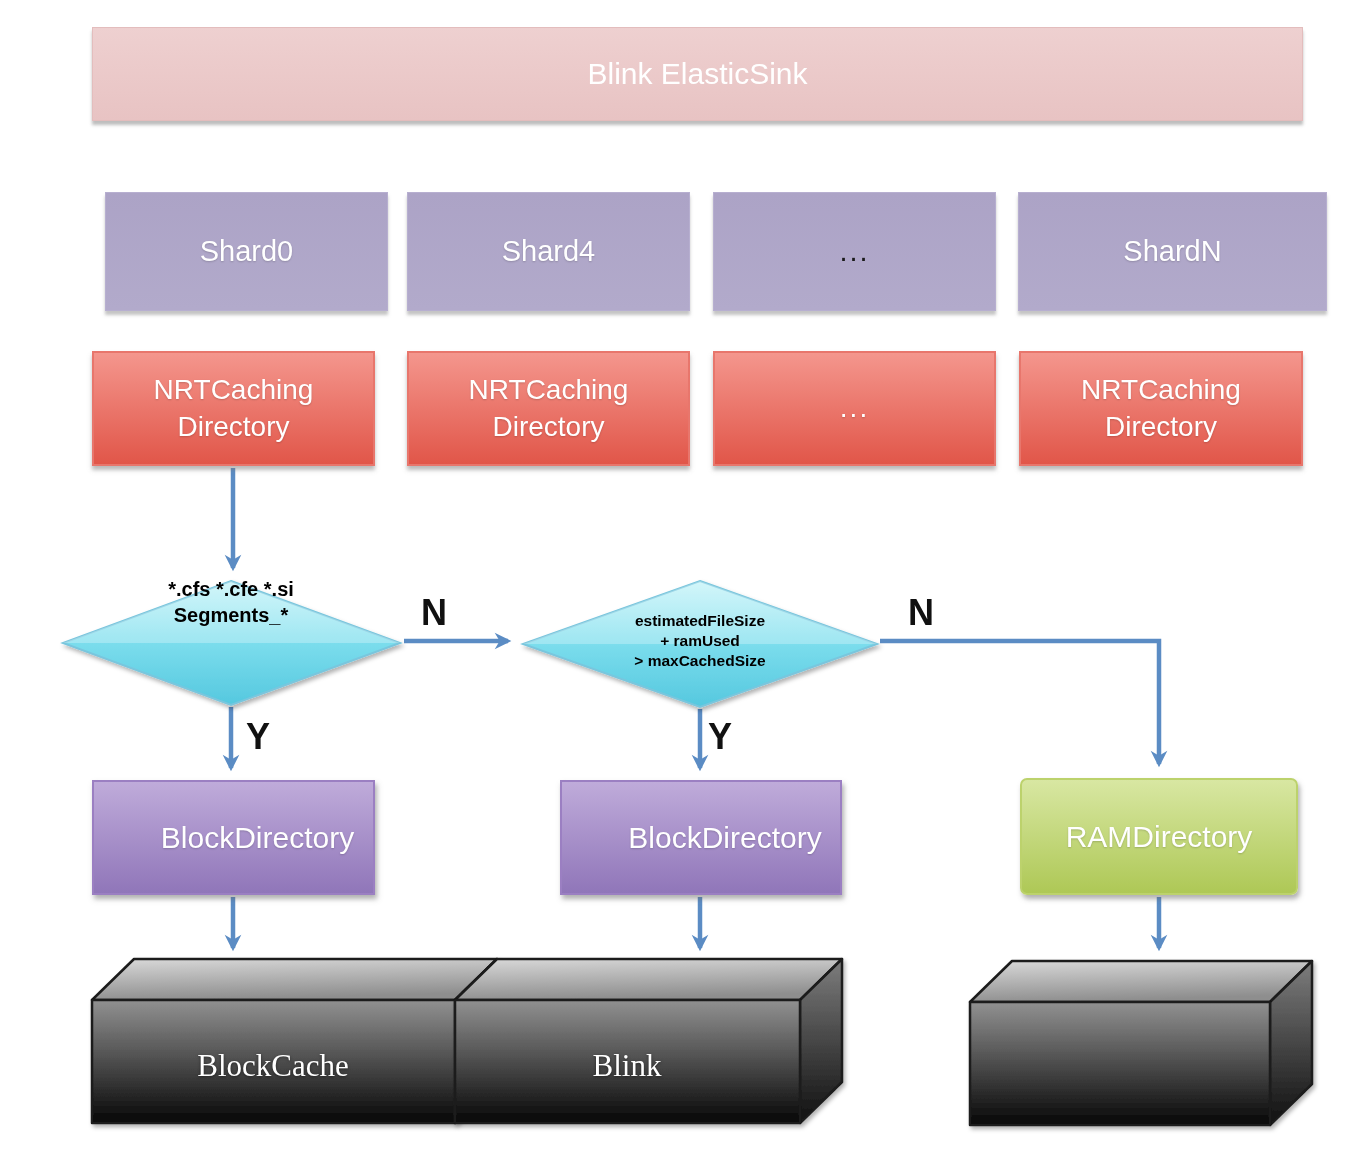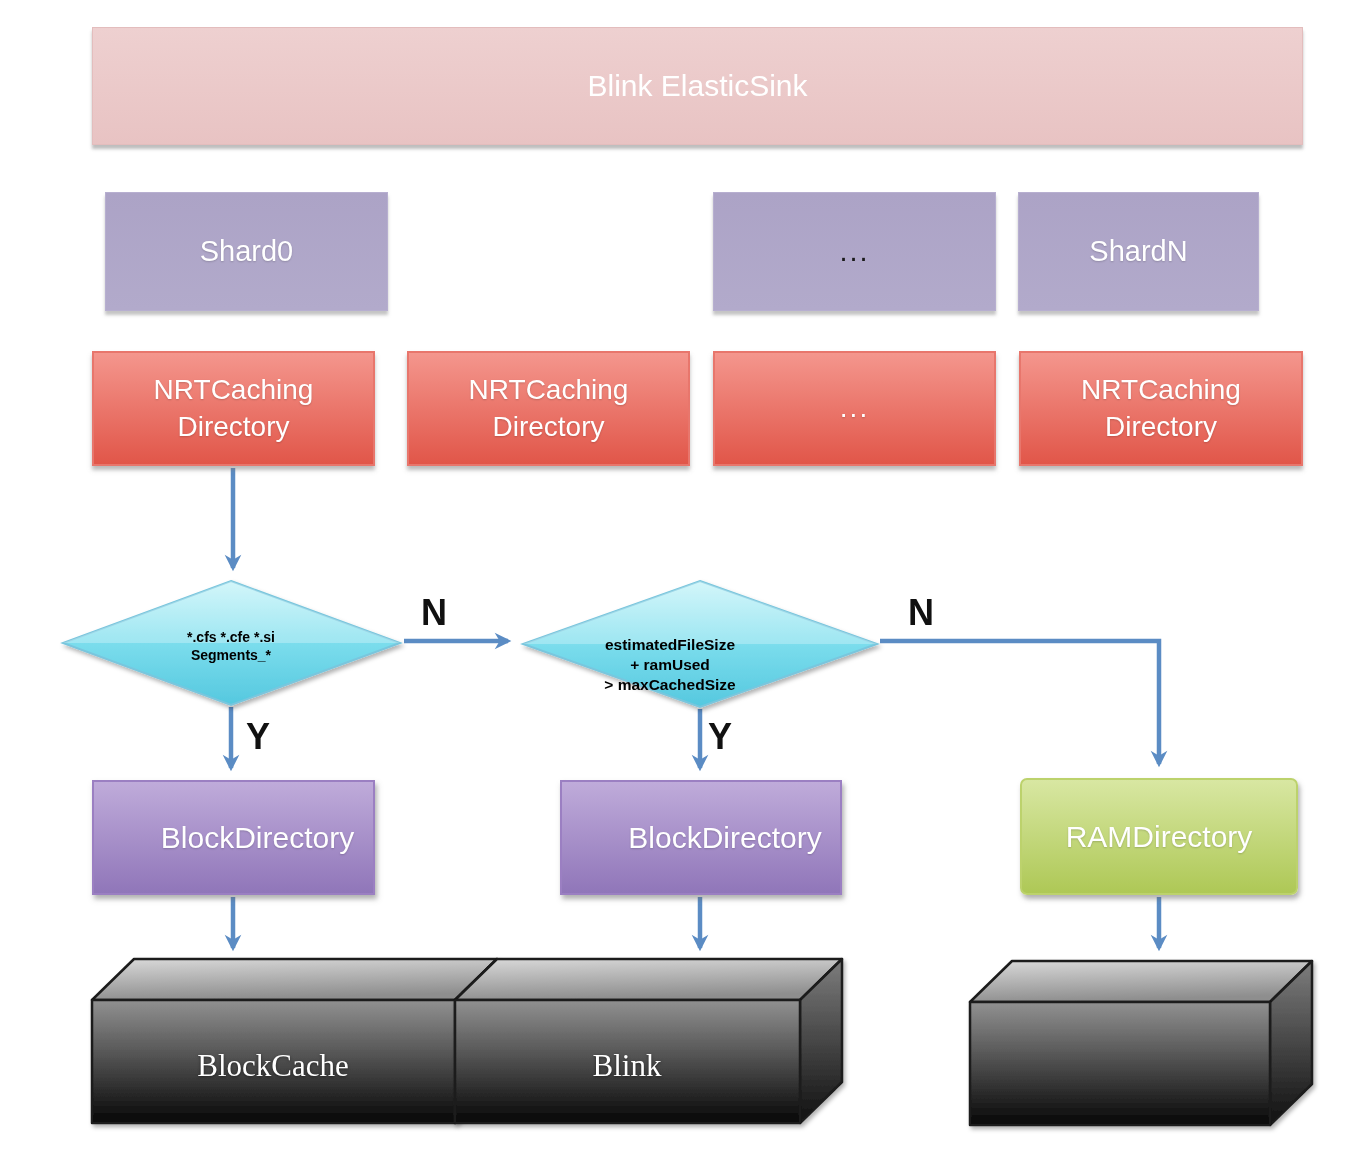--- a/index.html
+++ b/index.html
@@ -7,21 +7,21 @@
     position:relative;width:1372px;height:1150px;background:#ffffff;overflow:hidden;
     font-family:"Liberation Sans", sans-serif;
   }
   #shapes{position:absolute;left:0;top:0;width:1372px;height:1150px;z-index:0;}
   .box{
     position:absolute;display:flex;flex-direction:column;align-items:center;justify-content:center;
     color:#ffffff;text-align:center;box-sizing:border-box;z-index:2;
     text-shadow:0 1px 2px rgba(0,0,0,0.18);
   }
   .title-box{
-    left:92px;top:27px;width:1211px;height:118px;font-size:30px;
+    left:92px;top:27px;width:1211px;height:94px;font-size:30px;
     background:linear-gradient(#eed0d0,#e8c3c3);
     border:1px solid #e3bdbd;
     box-shadow:0 4px 3px rgba(110,110,110,0.45);
     text-shadow:none;
   }
   .shard-box{
     top:192px;width:283px;height:119px;font-size:29px;
     background:linear-gradient(#aca3c6,#b2aacb);
     border:1px solid #b7afd0;
     box-shadow:0 4px 3px rgba(140,140,140,0.5);
@@ -129,48 +129,51 @@
     </g>
   </svg>
 
   <div class="box title-box">
     <span>Blink ElasticSink</span>
   </div>
 
   <div class="box shard-box" style="left:105px;">
     <span>Shard0</span>
   </div>
+  <div class="box shard-box" style="left:407px;">
+    <span>Shard4</span>
+  </div>
   <div class="box shard-box" style="left:713px;color:#1a1a1a;text-shadow:none;">
     <span class="dots">...</span>
   </div>
-  <div class="box shard-box" style="left:1018px;width:241px;">
+  <div class="box shard-box" style="left:1018px;width:309px;">
     <span>ShardN</span>
   </div>
 
   <div class="box nrt-box" style="left:92px;">
     <span>NRTCaching</span>
     <span>Directory</span>
   </div>
   <div class="box nrt-box" style="left:407px;">
     <span>NRTCaching</span>
     <span>Directory</span>
   </div>
   <div class="box nrt-box" style="left:713px;">
     <span class="dots">...</span>
   </div>
   <div class="box nrt-box" style="left:1019px;width:284px;">
     <span>NRTCaching</span>
     <span>Directory</span>
   </div>
 
-  <div class="decision-text" style="left:103px;top:628px;width:256px;font-size:14px;">
+  <div class="decision-text" style="left:103px;top:576px;width:256px;font-size:20px;">
     <div>*.cfs *.cfe *.si</div>
     <div>Segments_*</div>
   </div>
-  <div class="decision-text" style="left:542px;top:611px;width:256px;font-size:15.5px;margin-top:24px;">
+  <div class="decision-text" style="left:572px;top:611px;width:256px;font-size:15.5px;">
     <div>estimatedFileSize</div>
     <div>+ ramUsed</div>
     <div>&gt; maxCachedSize</div>
   </div>
 
   <div class="branch-label" style="left:421px;top:592px;">N</div>
   <div class="branch-label" style="left:246px;top:716px;">Y</div>
   <div class="branch-label" style="left:908px;top:592px;">N</div>
   <div class="branch-label" style="left:708px;top:716px;">Y</div>
 

